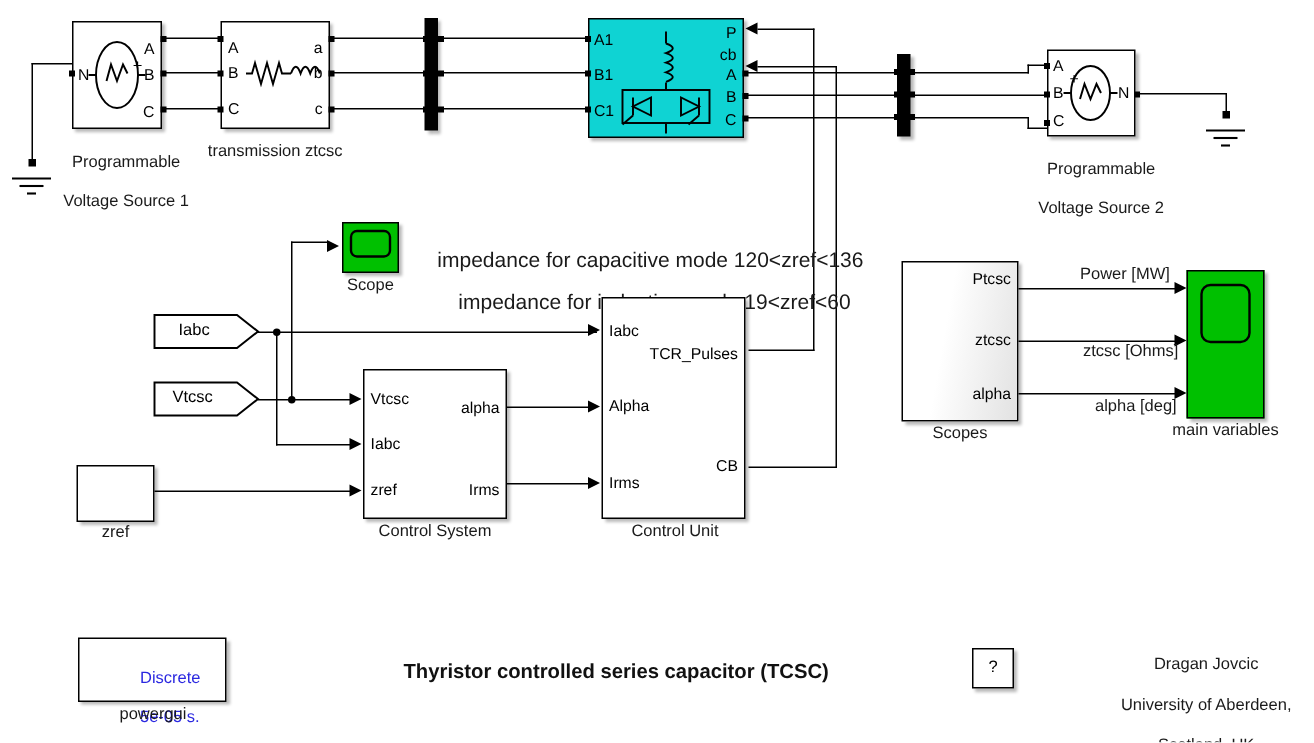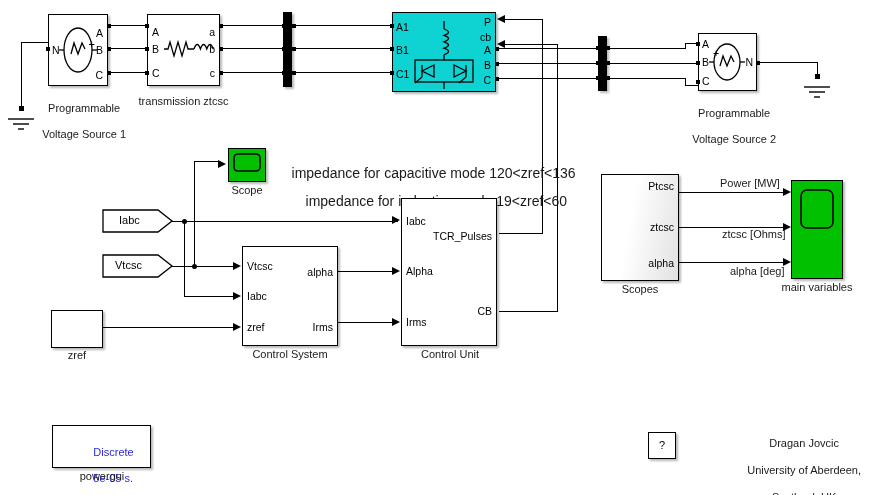--- a/index.html
+++ b/index.html
@@ -393,20 +393,21 @@
   <div class="blklbl" style="left:778px; top:281px; width:78px;">main variables</div>
 
   <div class="blk" style="left:52px; top:425px; width:99px; height:43px;">
     <div class="pg-txt" style="left:22px; top:7px;">
       <span>Discrete</span><br>
       <span>5e-05 s.</span>
     </div>
   </div>
   <div class="blklbl" style="left:62px; top:470px; width:80px;">powergui</div>
 
+  <div class="title" style="left:269px; top:440px;">Thyristor controlled series capacitor (TCSC)</div>
 
   <div class="blk" style="left:648px; top:432px; width:28px; height:27px;">
     <span class="qmark">?</span>
   </div>
 
   <div class="credit" style="left:726px; top:423px; width:144px;">
     <span>Dragan Jovcic</span><br>
     <span>University of Aberdeen,</span><br>
     <span>Scotland, UK</span>
   </div>

